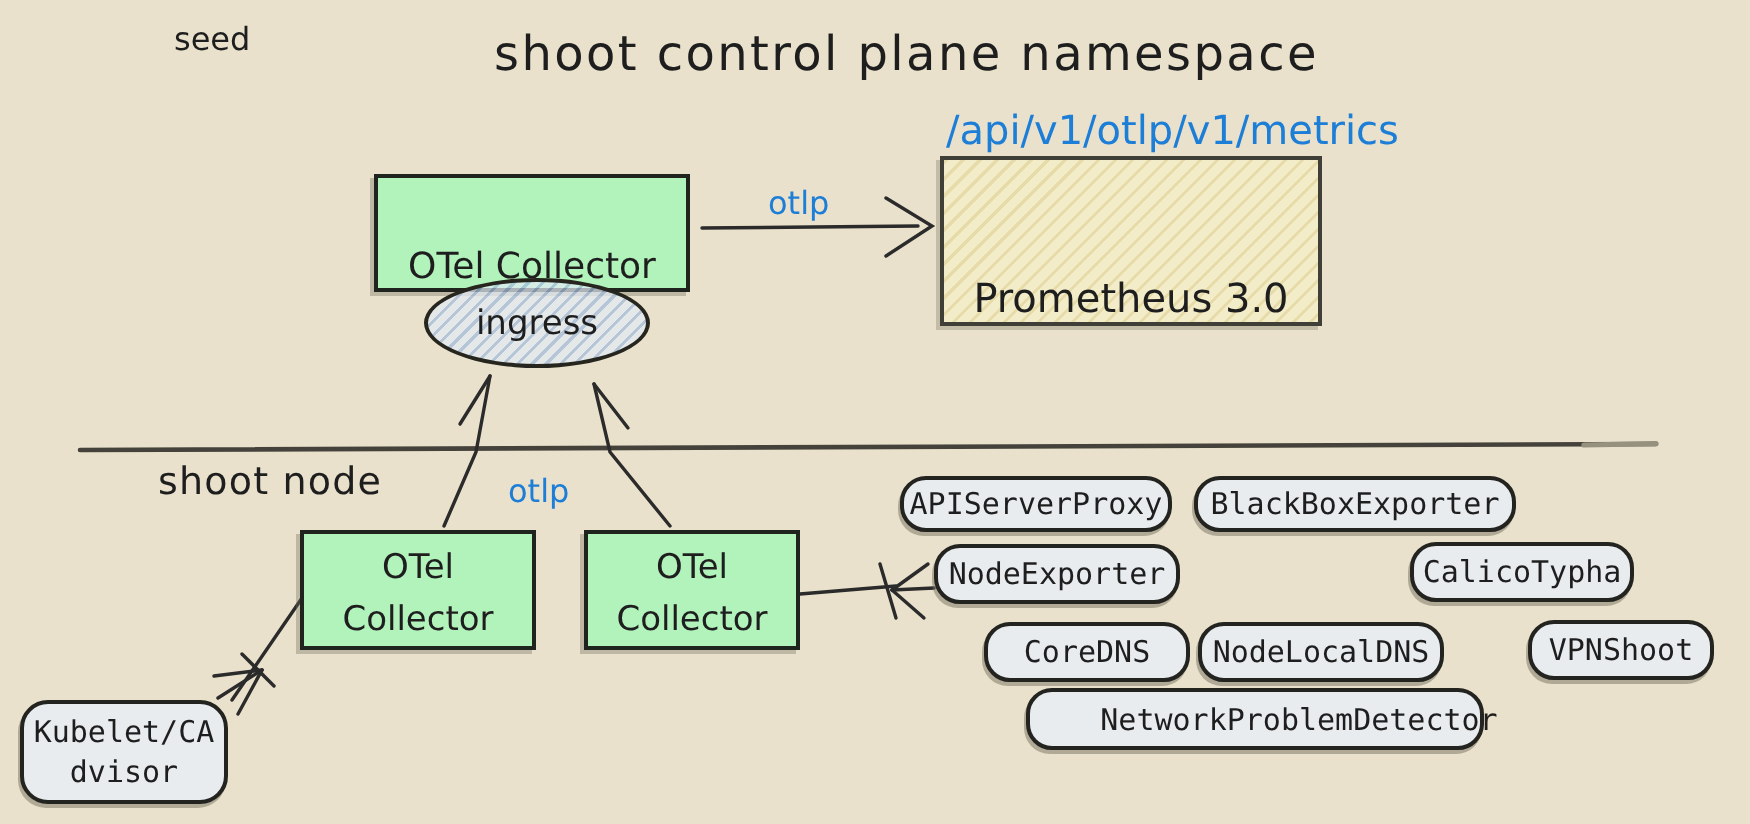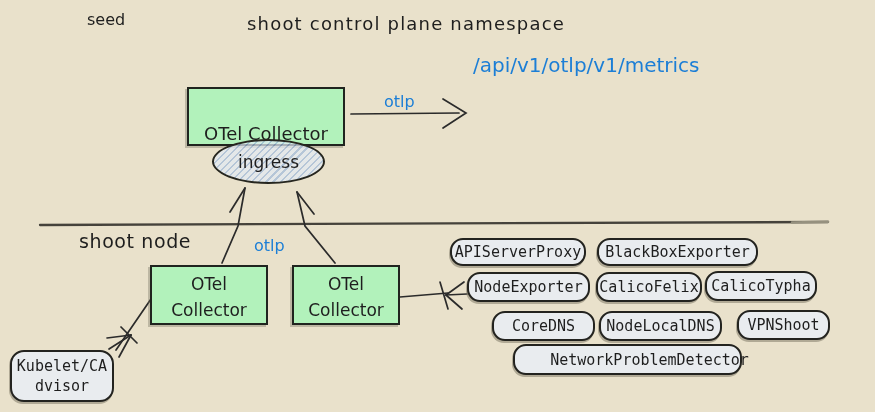--- a/index.html
+++ b/index.html
@@ -87,35 +87,38 @@
     <g>
       <path d="M400,297 L448,293"></path>
       <path d="M440,282 L448,309"></path>
       <path d="M446,295 L464,282"></path>
       <path d="M446,295 L467,294"></path>
       <path d="M446,295 L462,309"></path>
     </g>
   </svg>
 
   <span class="hand" style="left:71px;top:10px;font-size:16px;margin-left:16px;">seed</span>
-  <span class="hand ls1" style="left:247px;top:13px;font-size:18px;">shoot control plane namespace</span>
+  <span class="hand ls1" style="left:247px;top:13px;font-size:24px;">shoot control plane namespace</span>
   <span class="hand" style="left:79px;top:230px;font-size:19px;letter-spacing:.6px;">shoot node</span>
 
   <div class="box green" style="left:187px;top:87px;width:158px;height:59px;font-size:18px;">
     <span>OTel Collector</span>
   </div>
 
   <div class="ellipse" style="left:212px;top:139px;width:113px;height:45px;font-size:17px;">
     <span>ingress</span>
   </div>
 
   <span class="hand blue" style="left:384px;top:92px;font-size:16px;">otlp</span>
 
   <span class="hand blue" style="left:473px;top:53px;font-size:20px;">/api/v1/otlp/v1/metrics</span>
 
+  <div class="box prom" style="left:470px;top:78px;width:191px;height:85px;font-size:20px;">
+    <span>Prometheus 3.0</span>
+  </div>
 
   <span class="hand blue" style="left:254px;top:236px;font-size:16px;">otlp</span>
 
   <div class="box green" style="left:150px;top:265px;width:118px;height:60px;font-size:17px;line-height:1.5;">
     <span>OTel</span>
     <span>Collector</span>
   </div>
 
   <div class="box green" style="left:292px;top:265px;width:108px;height:60px;font-size:17px;line-height:1.5;">
     <span>OTel</span>
@@ -124,22 +127,21 @@
 
   <div class="kubelet">
     <span>Kubelet/CA</span>
     <span>dvisor</span>
   </div>
 
   <div class="pill" style="left:450px;top:238px;width:136px;height:28px;">APIServerProxy</div>
   <div class="pill" style="left:597px;top:238px;width:161px;height:28px;">BlackBoxExporter</div>
 
   <div class="pill" style="left:467px;top:272px;width:123px;height:30px;">NodeExporter</div>
-  <div class="pill" style="left:596px;top:272px;width:106px;height:30px;">CalicoFelix</div>
   <div class="pill" style="left:705px;top:271px;width:112px;height:30px;">CalicoTypha</div>
 
   <div class="pill" style="left:492px;top:311px;width:103px;height:30px;">CoreDNS</div>
   <div class="pill" style="left:599px;top:311px;width:123px;height:30px;">NodeLocalDNS</div>
-  <div class="pill" style="left:737px;top:310px;width:93px;height:30px;">VPNShoot</div>
+  <div class="pill" style="left:764px;top:310px;width:93px;height:30px;">VPNShoot</div>
 
   <div class="pill" style="left:513px;top:344px;width:229px;height:31px;padding-left:44px;">NetworkProblemDetector</div>
 
 </div>
 
 </body></html>

